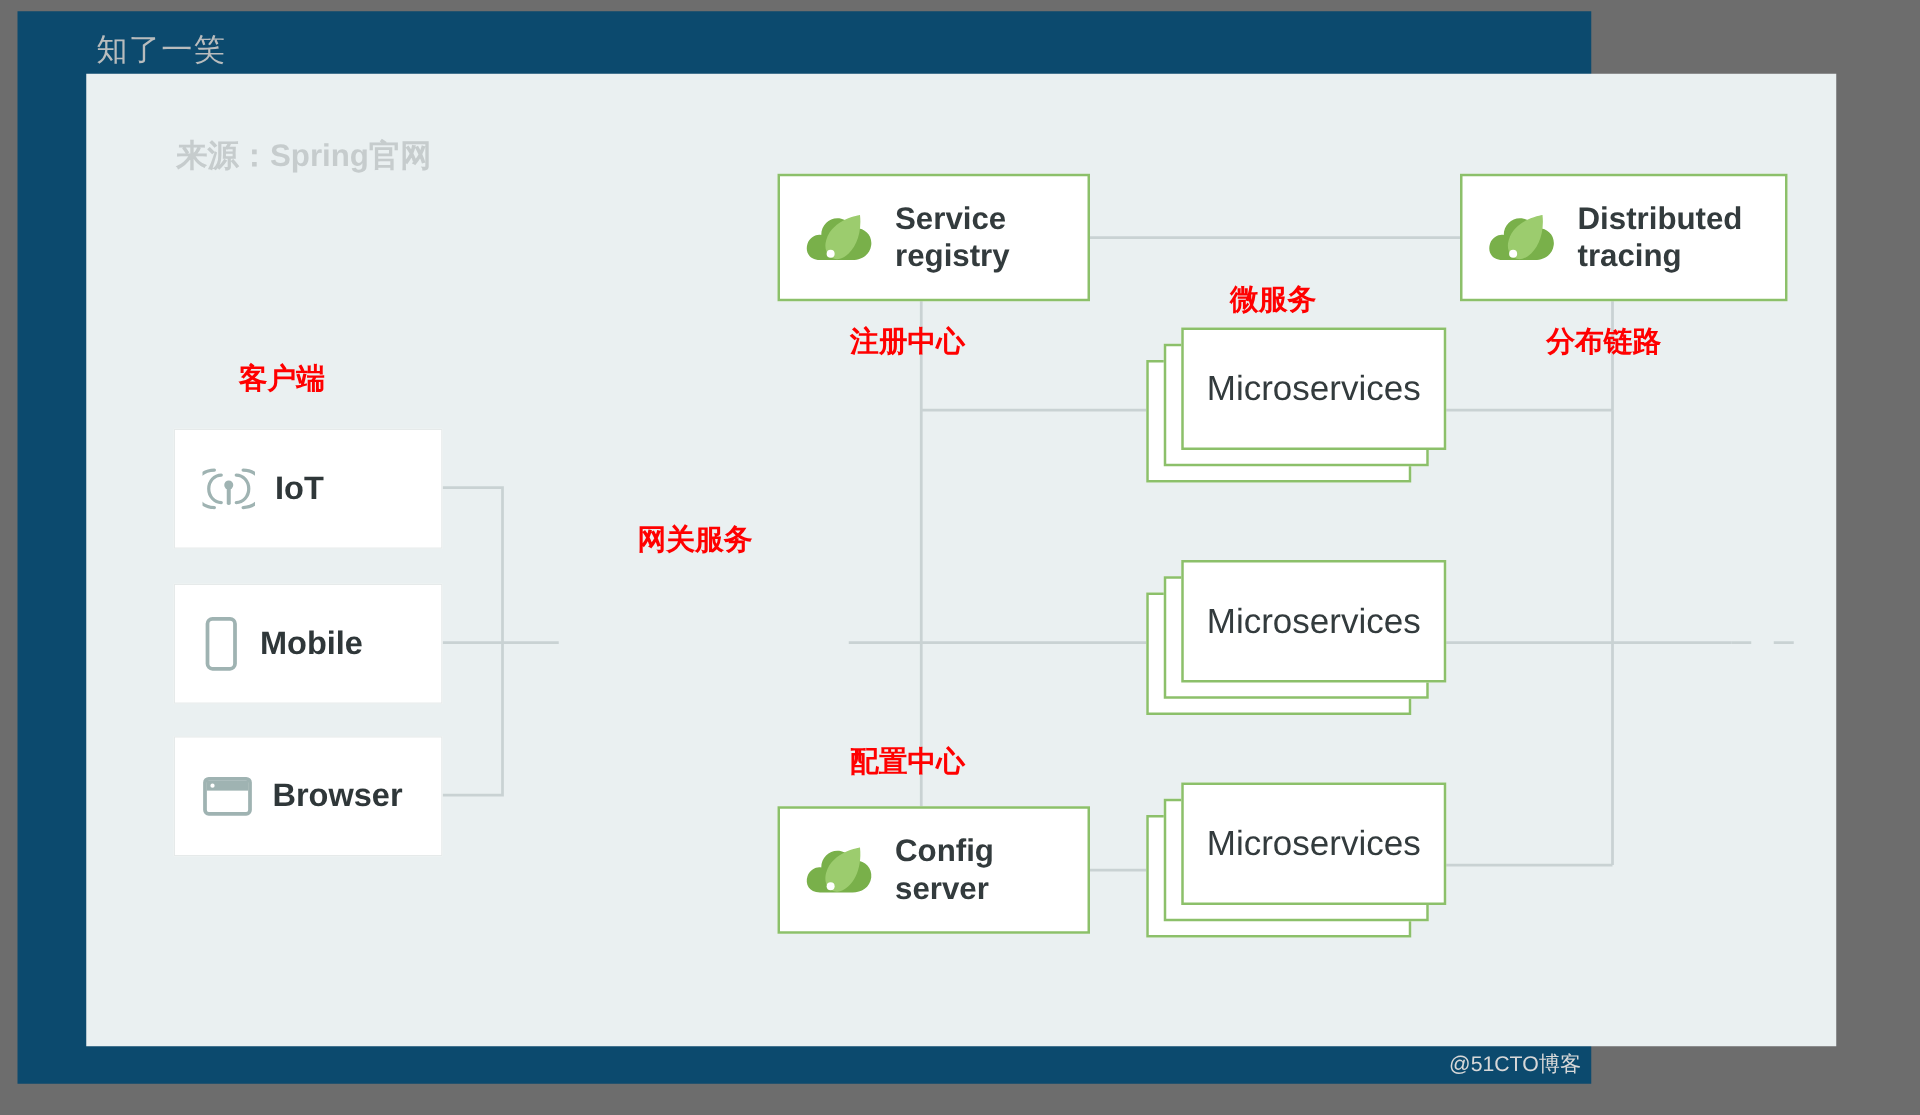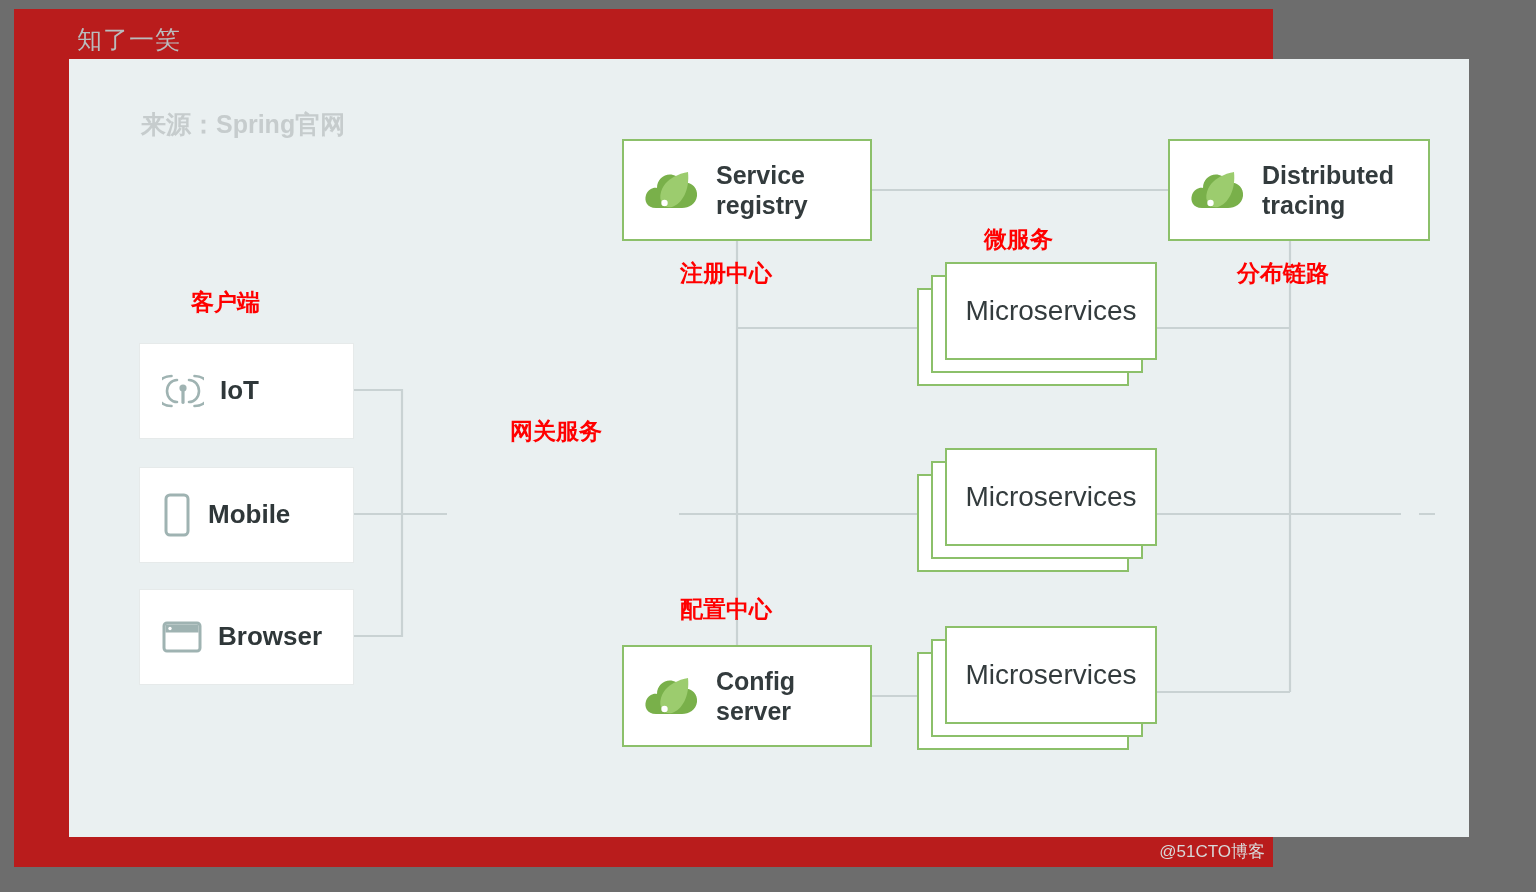--- a/index.html
+++ b/index.html
@@ -17,21 +17,21 @@
     left: 0; top: 0;
     width: 1536px; height: 892px;
     background: #6d6d6d;
   }
 
   
   #sheet {
     position: absolute;
     left: 14px; top: 9px;
     width: 1259px; height: 858px;
-    background: #b91c1c;
+    background: #0c4a6e;
   }
 
   
   #brand {
     position: absolute;
     left: 63px; top: 14px;
     font-size: 25px;
     color: #b9bcbd;
     letter-spacing: 1px;
     white-space: nowrap;

